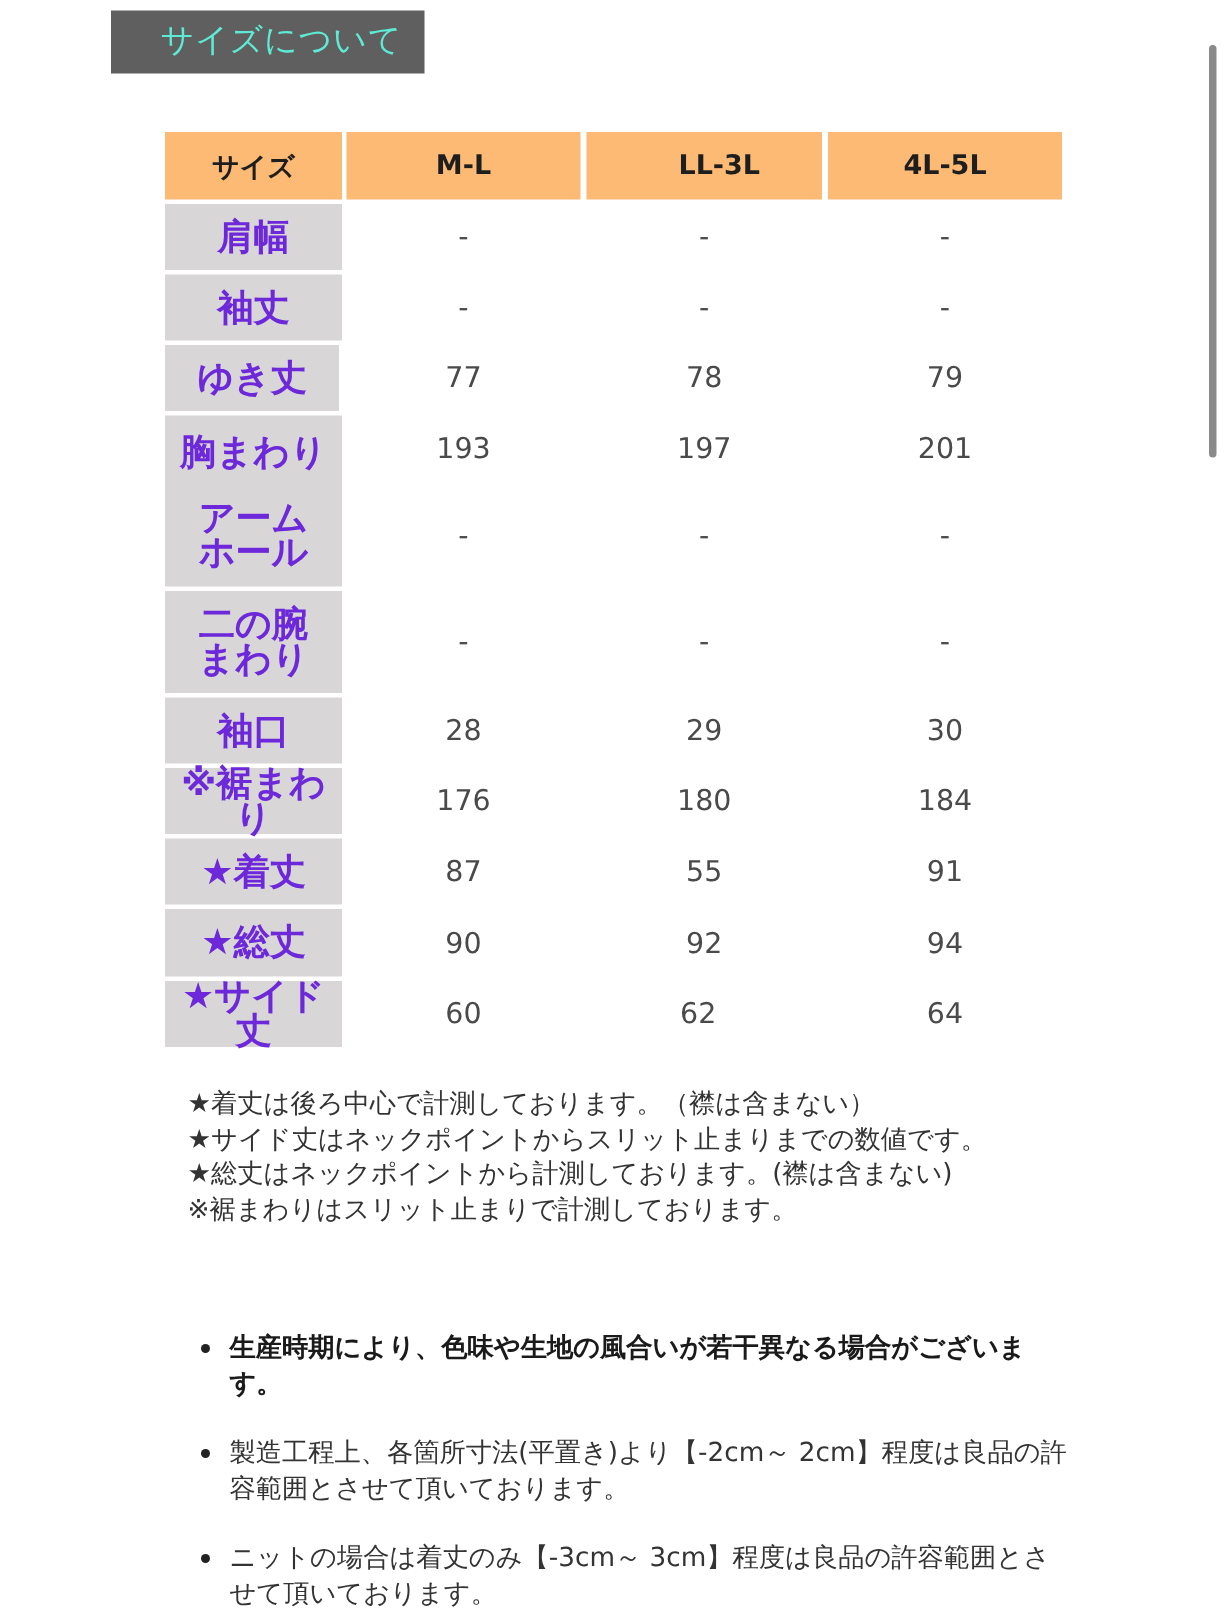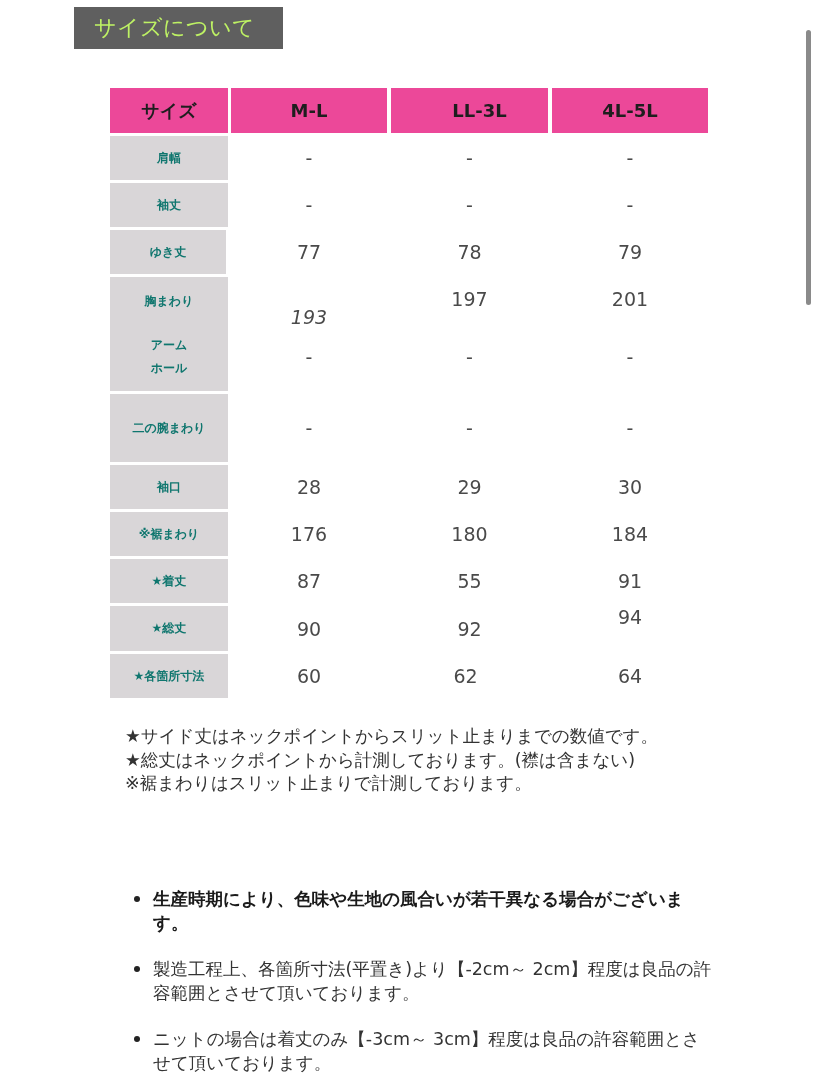--- a/index.html
+++ b/index.html
@@ -4,36 +4,36 @@
 <style>
   html, body { margin:0; padding:0; }
   body {
     width:819px; height:1080px; position:relative; overflow:hidden;
     background:#ffffff;
     font-family:"DejaVu Sans","Liberation Sans",sans-serif;
     color:#333;
   }
   .title-box {
     position:absolute; left:74px; top:7px; width:209px; height:42px;
-    background:#5f5f5f; color:#bef264;
-    font-size:22px; line-height:42px; padding-left:20px; box-sizing:border-box;
+    background:#5f5f5f; color:#5eead4;
+    font-size:22px; line-height:42px; padding-left:33px; box-sizing:border-box;
     letter-spacing:0.5px;
   }
   .cell {
     position:absolute; display:flex; align-items:center; justify-content:center;
     text-align:center; box-sizing:border-box;
   }
   .hdr {
-    background:#d9d6d8; color:#0f766e; font-weight:bold; font-size:12px; line-height:23px;
+    background:#d9d6d8; color:#6d28d9; font-weight:bold; font-size:24px; line-height:23px;
   }
   .val {
     color:#4a4a4a; font-size:19px;
   }
   .colhdr {
-    background:#ec4899; color:#1e1e1e; font-weight:bold; font-size:18px;
+    background:#fdba74; color:#1e1e1e; font-weight:bold; font-size:18px;
   }
   .notes {
     position:absolute; left:125px; top:725px; width:590px;
     font-size:17.5px; line-height:23.5px; color:#333;
   }
   .notes div { white-space:normal; }
   .bullets {
     position:absolute; left:130px; top:887px; width:585px;
     font-size:17.5px; line-height:24px; color:#333;
   }
@@ -68,33 +68,33 @@
   <div class="cell val" style="left:121px;top:95px;width:156px;height:44px;">-</div>
   <div class="cell val" style="left:281px;top:95px;width:157px;height:44px;">-</div>
   <div class="cell val" style="left:442px;top:95px;width:156px;height:44px;">-</div>
 
   <div class="cell hdr" style="left:0;top:142px;width:116px;height:44px;">ゆき丈</div>
   <div class="cell val" style="left:121px;top:142px;width:156px;height:44px;">77</div>
   <div class="cell val" style="left:281px;top:142px;width:157px;height:44px;">78</div>
   <div class="cell val" style="left:442px;top:142px;width:156px;height:44px;">79</div>
 
   <div class="cell hdr" style="left:0;top:189px;width:118px;height:48px;">胸まわり</div>
-  <div class="cell val" style="left:121px;top:207px;width:156px;height:44px;font-style:italic;">193</div>
+  <div class="cell val" style="left:121px;top:189px;width:156px;height:44px;">193</div>
   <div class="cell val" style="left:281px;top:189px;width:157px;height:44px;">197</div>
   <div class="cell val" style="left:442px;top:189px;width:156px;height:44px;">201</div>
 
   <div class="cell hdr" style="left:0;top:235px;width:118px;height:68px;flex-direction:column;">
     <span>アーム</span>
     <span>ホール</span>
   </div>
   <div class="cell val" style="left:121px;top:235px;width:156px;height:68px;">-</div>
   <div class="cell val" style="left:281px;top:235px;width:157px;height:68px;">-</div>
   <div class="cell val" style="left:442px;top:235px;width:156px;height:68px;">-</div>
 
-  <div class="cell hdr" style="left:0;top:306px;width:118px;height:68px;">
+  <div class="cell hdr" style="left:0;top:306px;width:118px;height:68px;flex-direction:column;">
     <span>二の腕</span>
     <span>まわり</span>
   </div>
   <div class="cell val" style="left:121px;top:306px;width:156px;height:68px;">-</div>
   <div class="cell val" style="left:281px;top:306px;width:157px;height:68px;">-</div>
   <div class="cell val" style="left:442px;top:306px;width:156px;height:68px;">-</div>
 
   <div class="cell hdr" style="left:0;top:377px;width:118px;height:44px;">袖口</div>
   <div class="cell val" style="left:121px;top:377px;width:156px;height:44px;">28</div>
   <div class="cell val" style="left:281px;top:377px;width:157px;height:44px;">29</div>
@@ -106,29 +106,30 @@
   <div class="cell val" style="left:442px;top:424px;width:156px;height:44px;">184</div>
 
   <div class="cell hdr" style="left:0;top:471px;width:118px;height:44px;">★着丈</div>
   <div class="cell val" style="left:121px;top:471px;width:156px;height:44px;">87</div>
   <div class="cell val" style="left:281px;top:471px;width:157px;height:44px;">55</div>
   <div class="cell val" style="left:442px;top:471px;width:156px;height:44px;">91</div>
 
   <div class="cell hdr" style="left:0;top:518px;width:118px;height:45px;">★総丈</div>
   <div class="cell val" style="left:121px;top:518px;width:156px;height:45px;">90</div>
   <div class="cell val" style="left:281px;top:518px;width:157px;height:45px;">92</div>
-  <div class="cell val" style="left:442px;top:506px;width:156px;height:45px;">94</div>
+  <div class="cell val" style="left:442px;top:518px;width:156px;height:45px;">94</div>
 
-  <div class="cell hdr" style="left:0;top:566px;width:118px;height:44px;">★各箇所寸法</div>
+  <div class="cell hdr" style="left:0;top:566px;width:118px;height:44px;">★サイド丈</div>
   <div class="cell val" style="left:121px;top:566px;width:156px;height:44px;">60</div>
   <div class="cell val" style="left:277px;top:566px;width:157px;height:44px;">62</div>
   <div class="cell val" style="left:442px;top:566px;width:156px;height:44px;">64</div>
 </div>
 
 <div class="notes">
+  <div>★着丈は後ろ中心で計測しております。（襟は含まない）</div>
   <div>★サイド丈はネックポイントからスリット止まりまでの数値です。</div>
   <div>★総丈はネックポイントから計測しております。(襟は含まない)</div>
   <div>※裾まわりはスリット止まりで計測しております。</div>
 </div>
 
 <div class="bullets">
   <div class="bullet-item bold">
     <span class="dot"></span>
     <span>生産時期により、色味や生地の風合いが若干異なる場合がございます。</span>
   </div>

